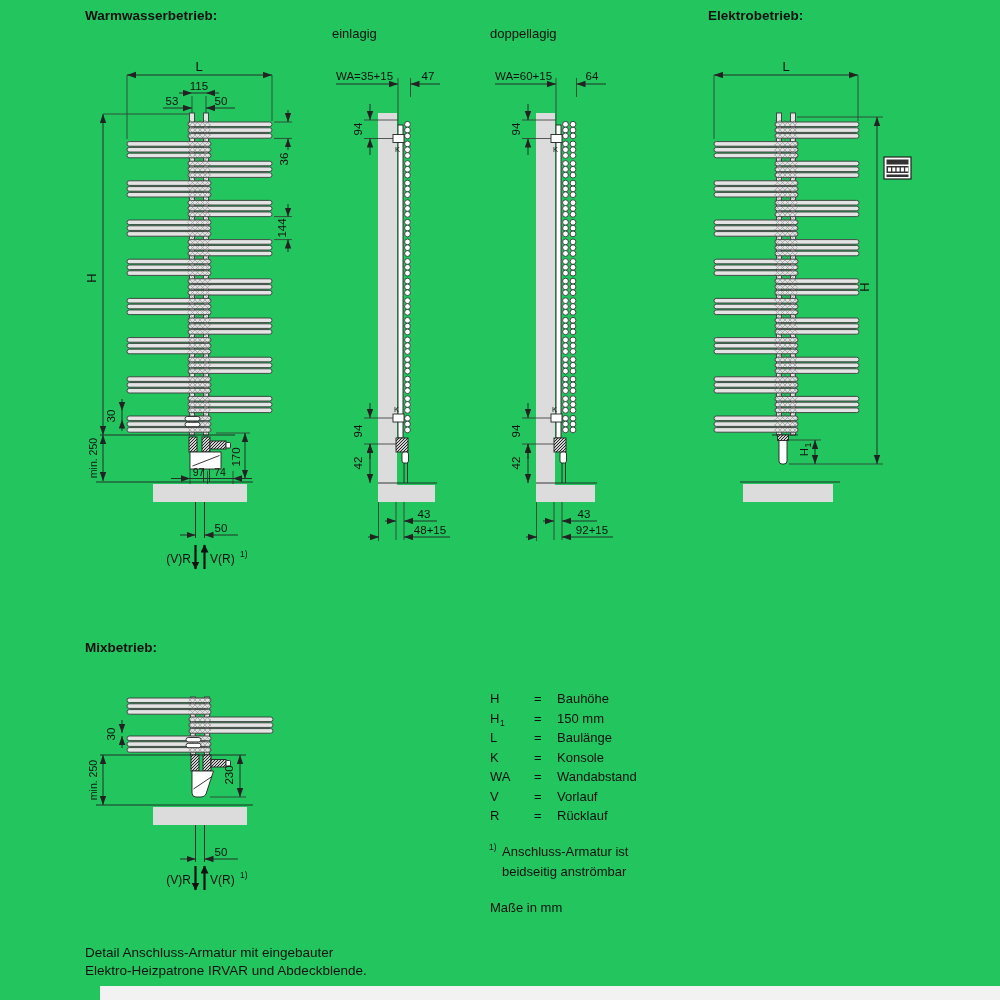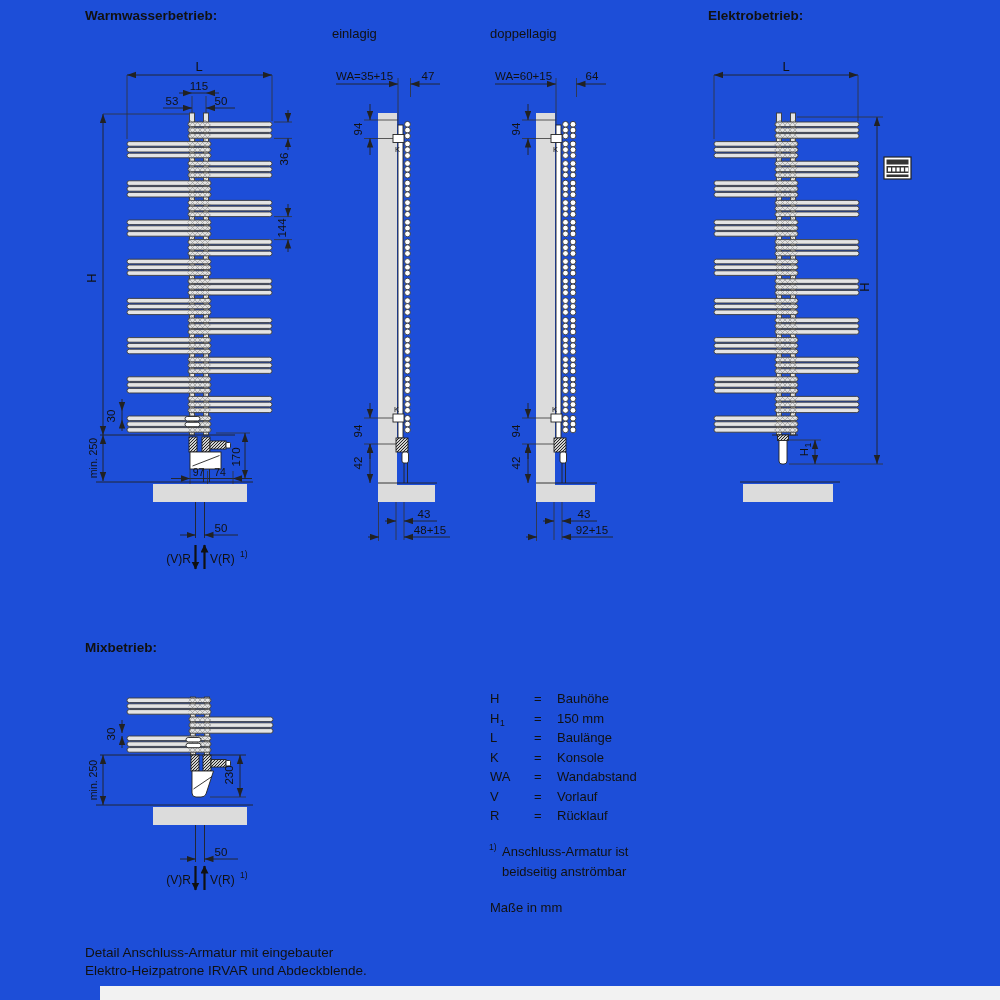--- a/index.html
+++ b/index.html
@@ -1,16 +1,16 @@
 <!DOCTYPE html>
 <html><head>
 <meta charset="utf-8">
 <style>
   html,body{margin:0;padding:0;background:#fff;}
-  .page{position:relative;width:1000px;height:1000px;background:#1d4ed8;overflow:hidden;
+  .page{position:relative;width:1000px;height:1000px;background:#22c55e;overflow:hidden;
         font-family:"Liberation Sans", sans-serif;}
   svg{position:absolute;left:0;top:0;}
   svg text{fill:#111;font-family:"Liberation Sans", sans-serif;}
   .t-title{font-size:13.5px;font-weight:bold;}
   .t-sub{font-size:13px;}
   .t-dim{font-size:11.5px;}
   .t-dim-s{font-size:10.5px;}
   .t-k{font-size:7.5px;}
   .t-leg{font-size:13px;}
   .t-sup{font-size:8.5px;}

